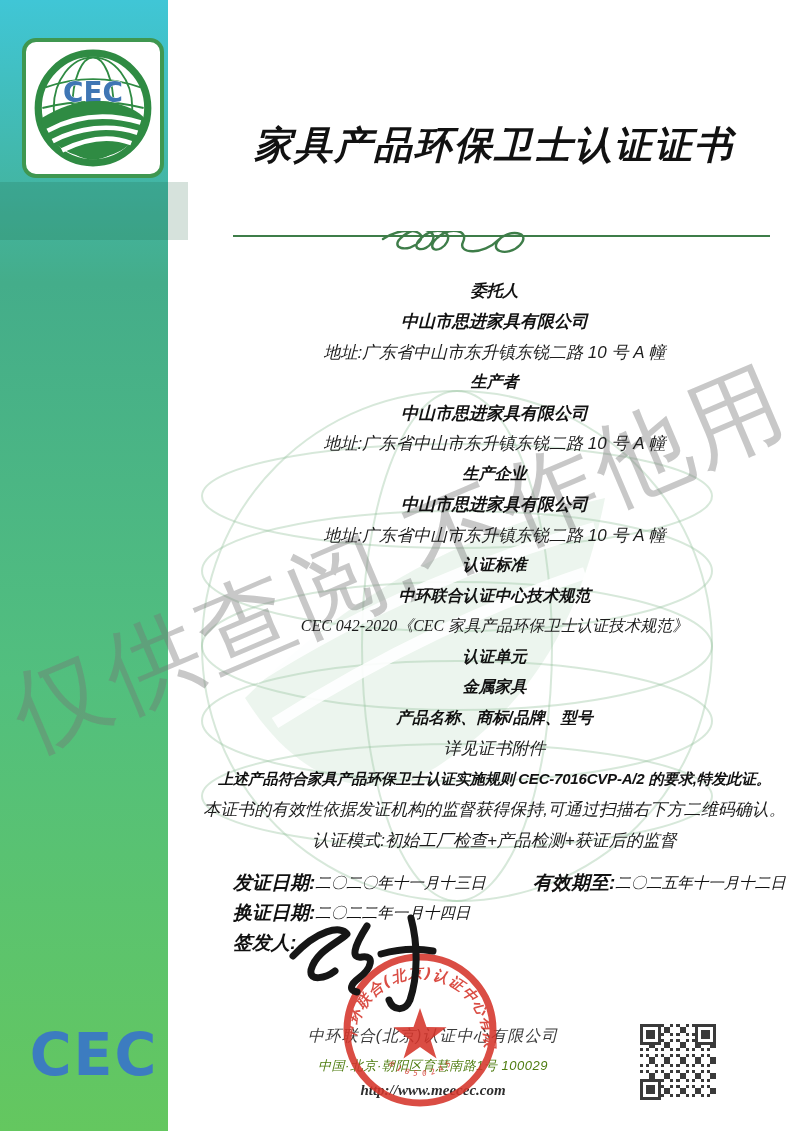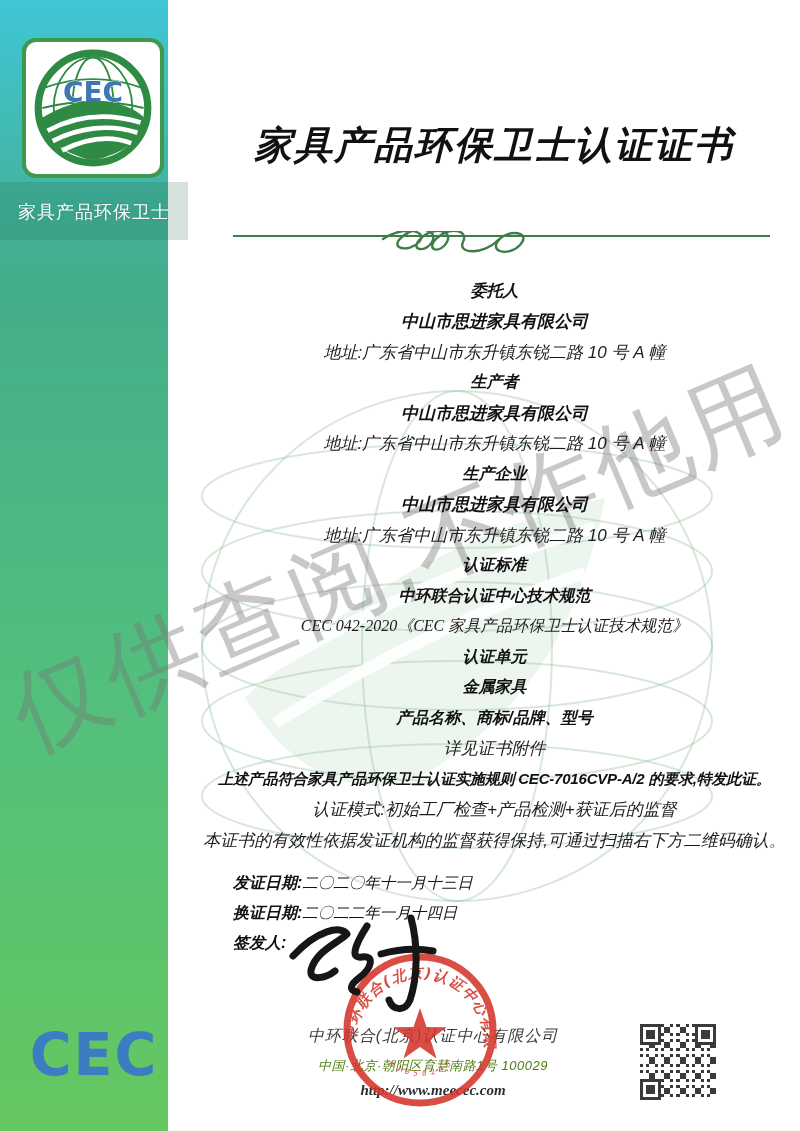--- a/index.html
+++ b/index.html
@@ -69,21 +69,21 @@
     text-align:center; color:#111; white-space:nowrap;
   }
   .row.b  { font-weight:800; font-size:16px; }
   .row.co { font-weight:800; font-size:17px; }
   .row.n  { font-weight:400; font-size:17px; color:#1c1c1c; }
   .row.serif { font-family:"Liberation Serif","DejaVu Serif",serif; font-size:16px; }
   .row.stmt { font-weight:800; font-size:15px; letter-spacing:-0.2px; }
 
   .dates { position:absolute; left:45px; top:868px; width:560px; }
   .date-row { position:relative; height:30px; display:flex; align-items:center; }
-  .date-label { font-weight:800; font-size:16px; color:#111; white-space:nowrap; }
+  .date-label { font-weight:800; font-size:19px; color:#111; white-space:nowrap; }
   .date-value { font-size:15.5px; color:#111; white-space:nowrap; }
   .date-col2 { position:absolute; left:300px; top:0; height:30px; display:flex; align-items:center; }
 
   .signature { position:absolute; left:95px; top:912px; z-index:12; }
   .seal { position:absolute; left:152px; top:950px; z-index:11; }
 
   .footer { position:absolute; left:30px; top:1026px; width:430px; text-align:center; }
   .footer-org { font-size:16px; color:#3a3a3a; letter-spacing:1px; }
   .footer-addr { font-size:13px; color:#4d7c0f; margin-top:10px; letter-spacing:.5px; }
   .footer-url { font-size:15px; font-weight:800; color:#2e2e2e; margin-top:7px;
@@ -107,21 +107,20 @@
       </g>
       <text x="60" y="54" text-anchor="middle" font-size="27" font-weight="800" font-family="'DejaVu Sans',sans-serif" fill="#3f76b4" stroke="#ffffff" stroke-width="0.8" paint-order="stroke">CEC</text>
       <path d="M10 70 C32 56 56 50 80 55 C98 59 108 66 112 73 C101 96 83 107 60 109 C38 107 19 95 11 79 Z" fill="#2f8b43"></path>
       <g stroke="#ffffff" stroke-width="4.5" fill="none">
         <path d="M16 82 C42 68 72 64 106 74"></path>
         <path d="M21 92 C46 79 76 75 103 84"></path>
         <path d="M30 101 C52 90 76 86 97 94"></path>
       </g>
     </svg>
   </div>
-  <div class="sidebar-label">家具产品环保卫士</div>
   <div class="cec-bottom">CEC</div>
 </div>
 
 <svg class="bg-globe" width="550" height="540" viewBox="0 0 550 540">
   <g stroke="rgba(140,190,150,0.35)" stroke-width="2" fill="none">
     <circle cx="272" cy="268" r="255"></circle>
     <ellipse cx="272" cy="268" rx="255" ry="52" transform="translate(0,-150)"></ellipse>
     <ellipse cx="272" cy="268" rx="255" ry="60" transform="translate(0,-75)"></ellipse>
     <ellipse cx="272" cy="268" rx="255" ry="64"></ellipse>
     <ellipse cx="272" cy="268" rx="255" ry="60" transform="translate(0,75)"></ellipse>
@@ -158,28 +157,32 @@
     <div class="row co">中山市思进家具有限公司</div>
     <div class="row n">地址:广东省中山市东升镇东锐二路 10 号 A 幢</div>
     <div class="row b">认证标准</div>
     <div class="row b">中环联合认证中心技术规范</div>
     <div class="row n serif">CEC 042-2020《CEC 家具产品环保卫士认证技术规范》</div>
     <div class="row b">认证单元</div>
     <div class="row b">金属家具</div>
     <div class="row b">产品名称、商标/品牌、型号</div>
     <div class="row n">详见证书附件</div>
     <div class="row stmt">上述产品符合家具产品环保卫士认证实施规则 CEC-7016CVP-A/2 的要求,特发此证。</div>
+    <div class="row n">本证书的有效性依据发证机构的监督获得保持,可通过扫描右下方二维码确认。</div>
     <div class="row n">认证模式:初始工厂检查+产品检测+获证后的监督</div>
-    <div class="row n">本证书的有效性依据发证机构的监督获得保持,可通过扫描右下方二维码确认。</div>
   </div>
 
   <div class="dates">
     <div class="date-row">
       <span class="date-label">发证日期:</span>
       <span class="date-value">二〇二〇年十一月十三日</span>
+      <span class="date-col2">
+        <span class="date-label">有效期至:</span>
+        <span class="date-value">二〇二五年十一月十二日</span>
+      </span>
     </div>
     <div class="date-row">
       <span class="date-label">换证日期:</span>
       <span class="date-value">二〇二二年一月十四日</span>
     </div>
     <div class="date-row">
       <span class="date-label">签发人:</span>
     </div>
   </div>
 

